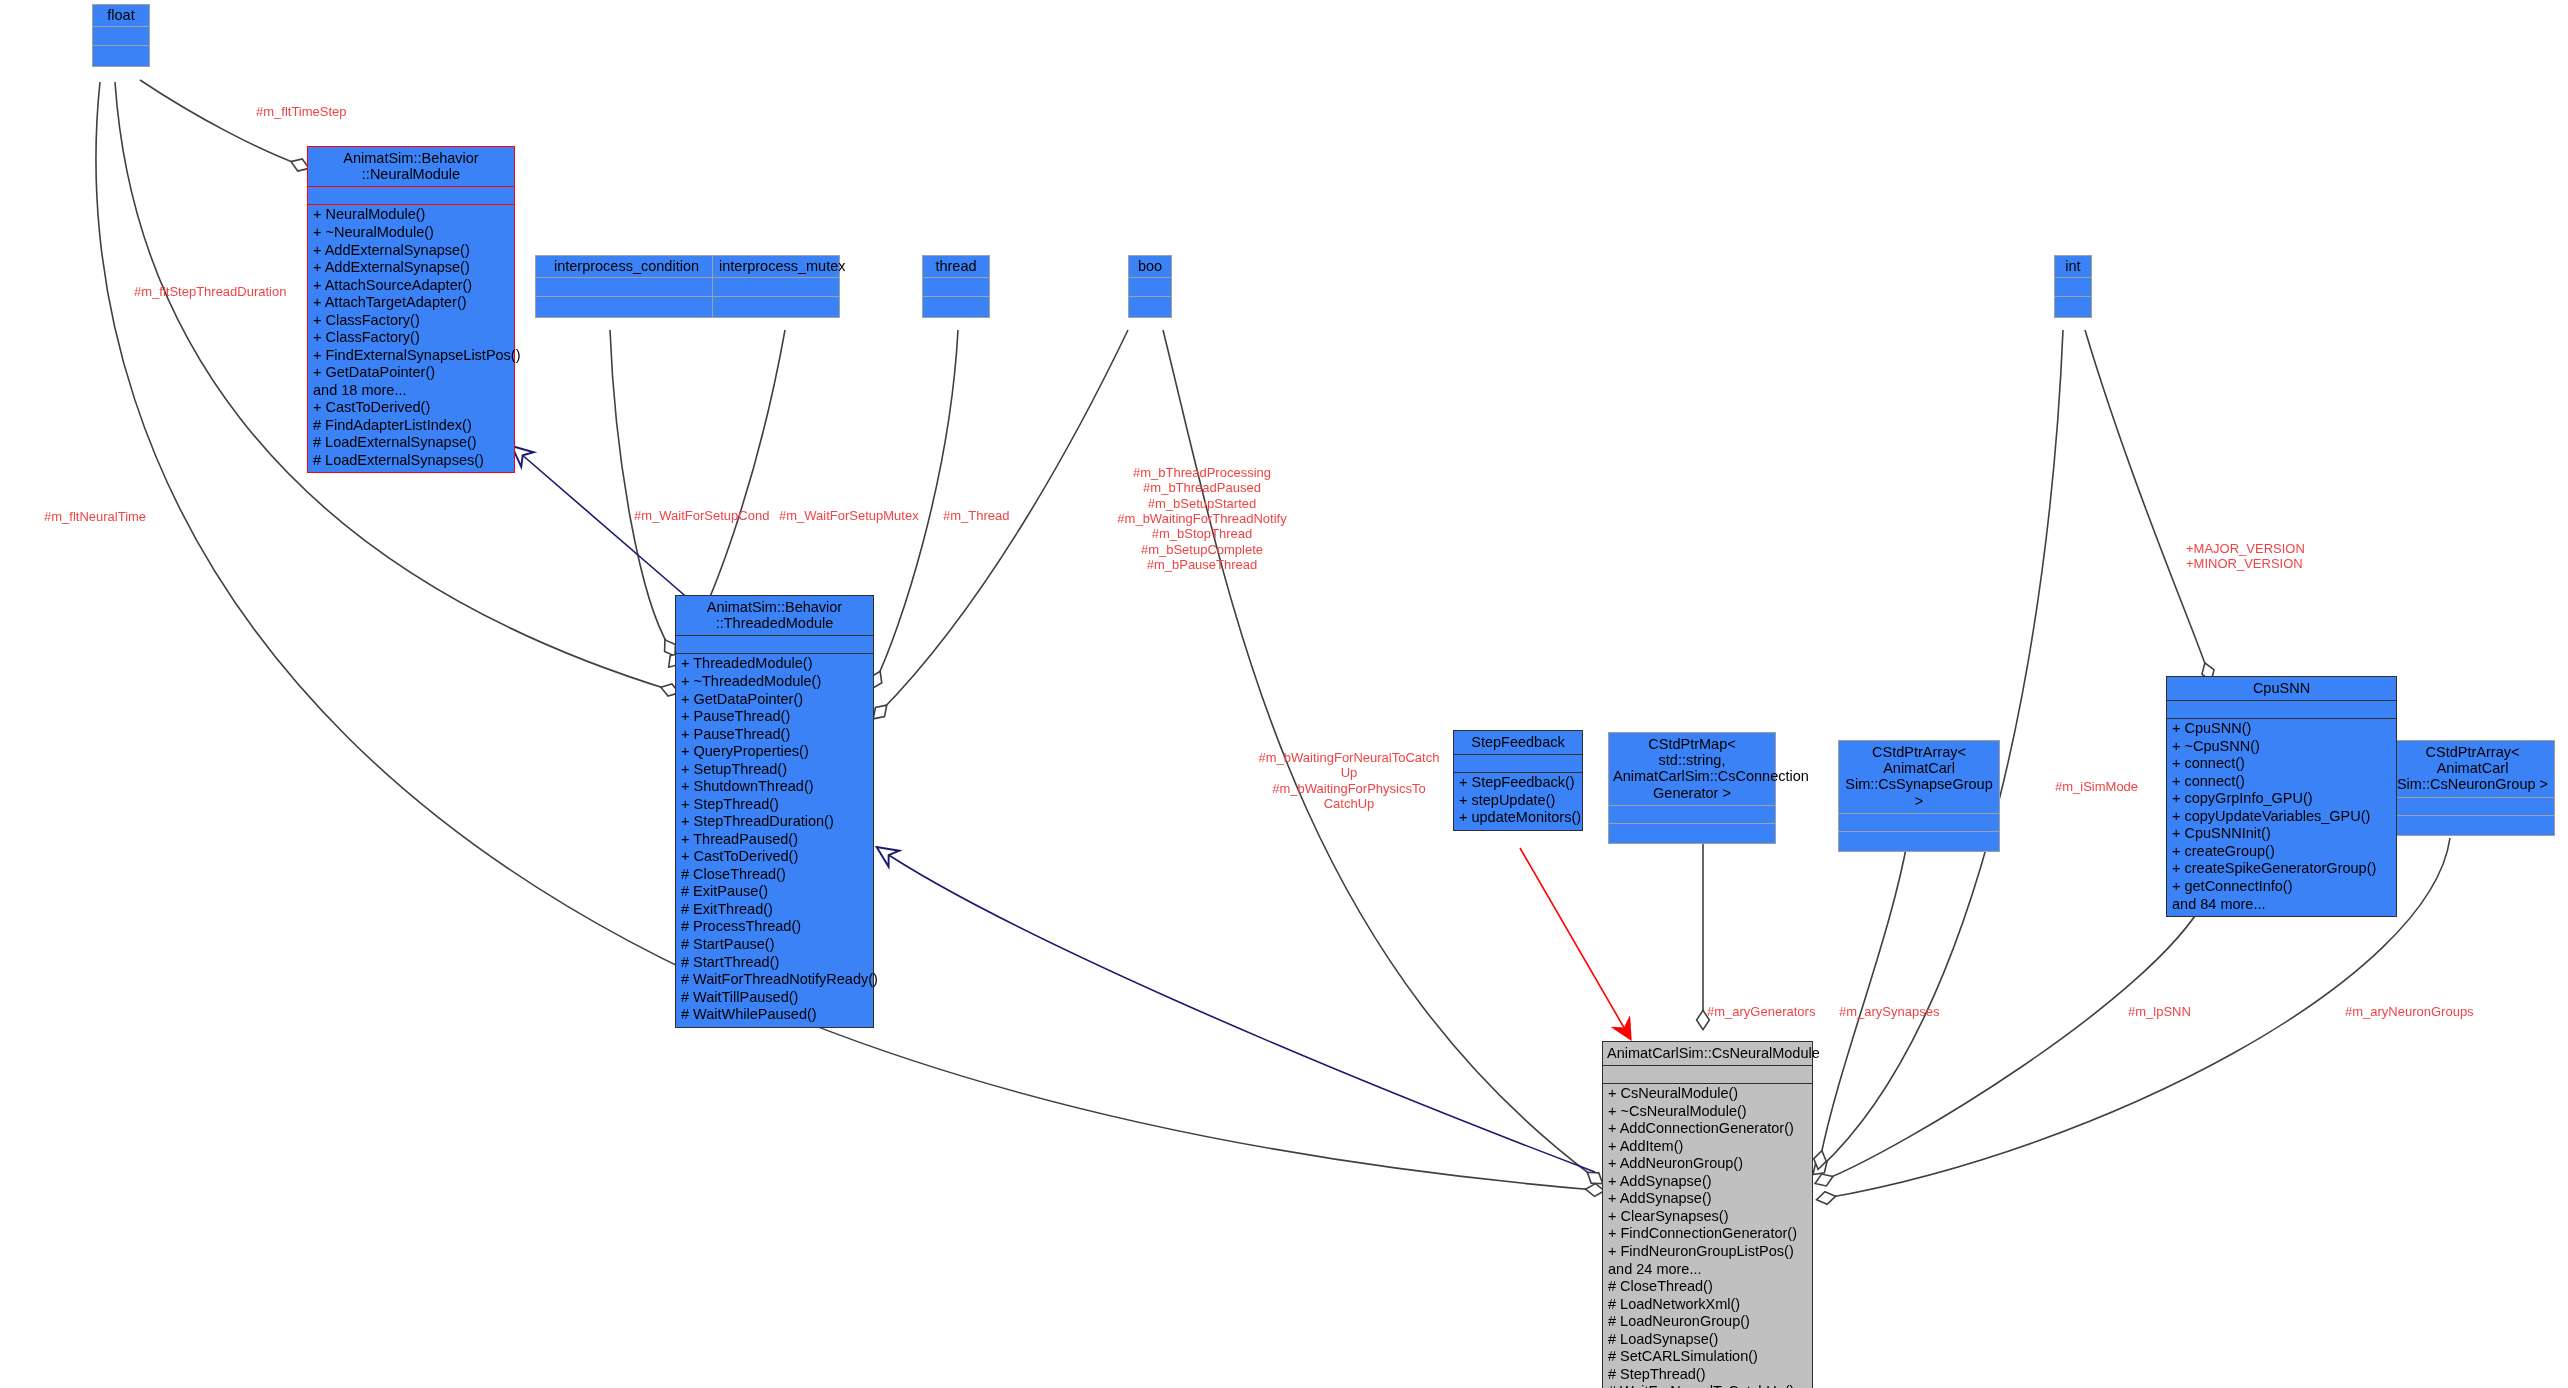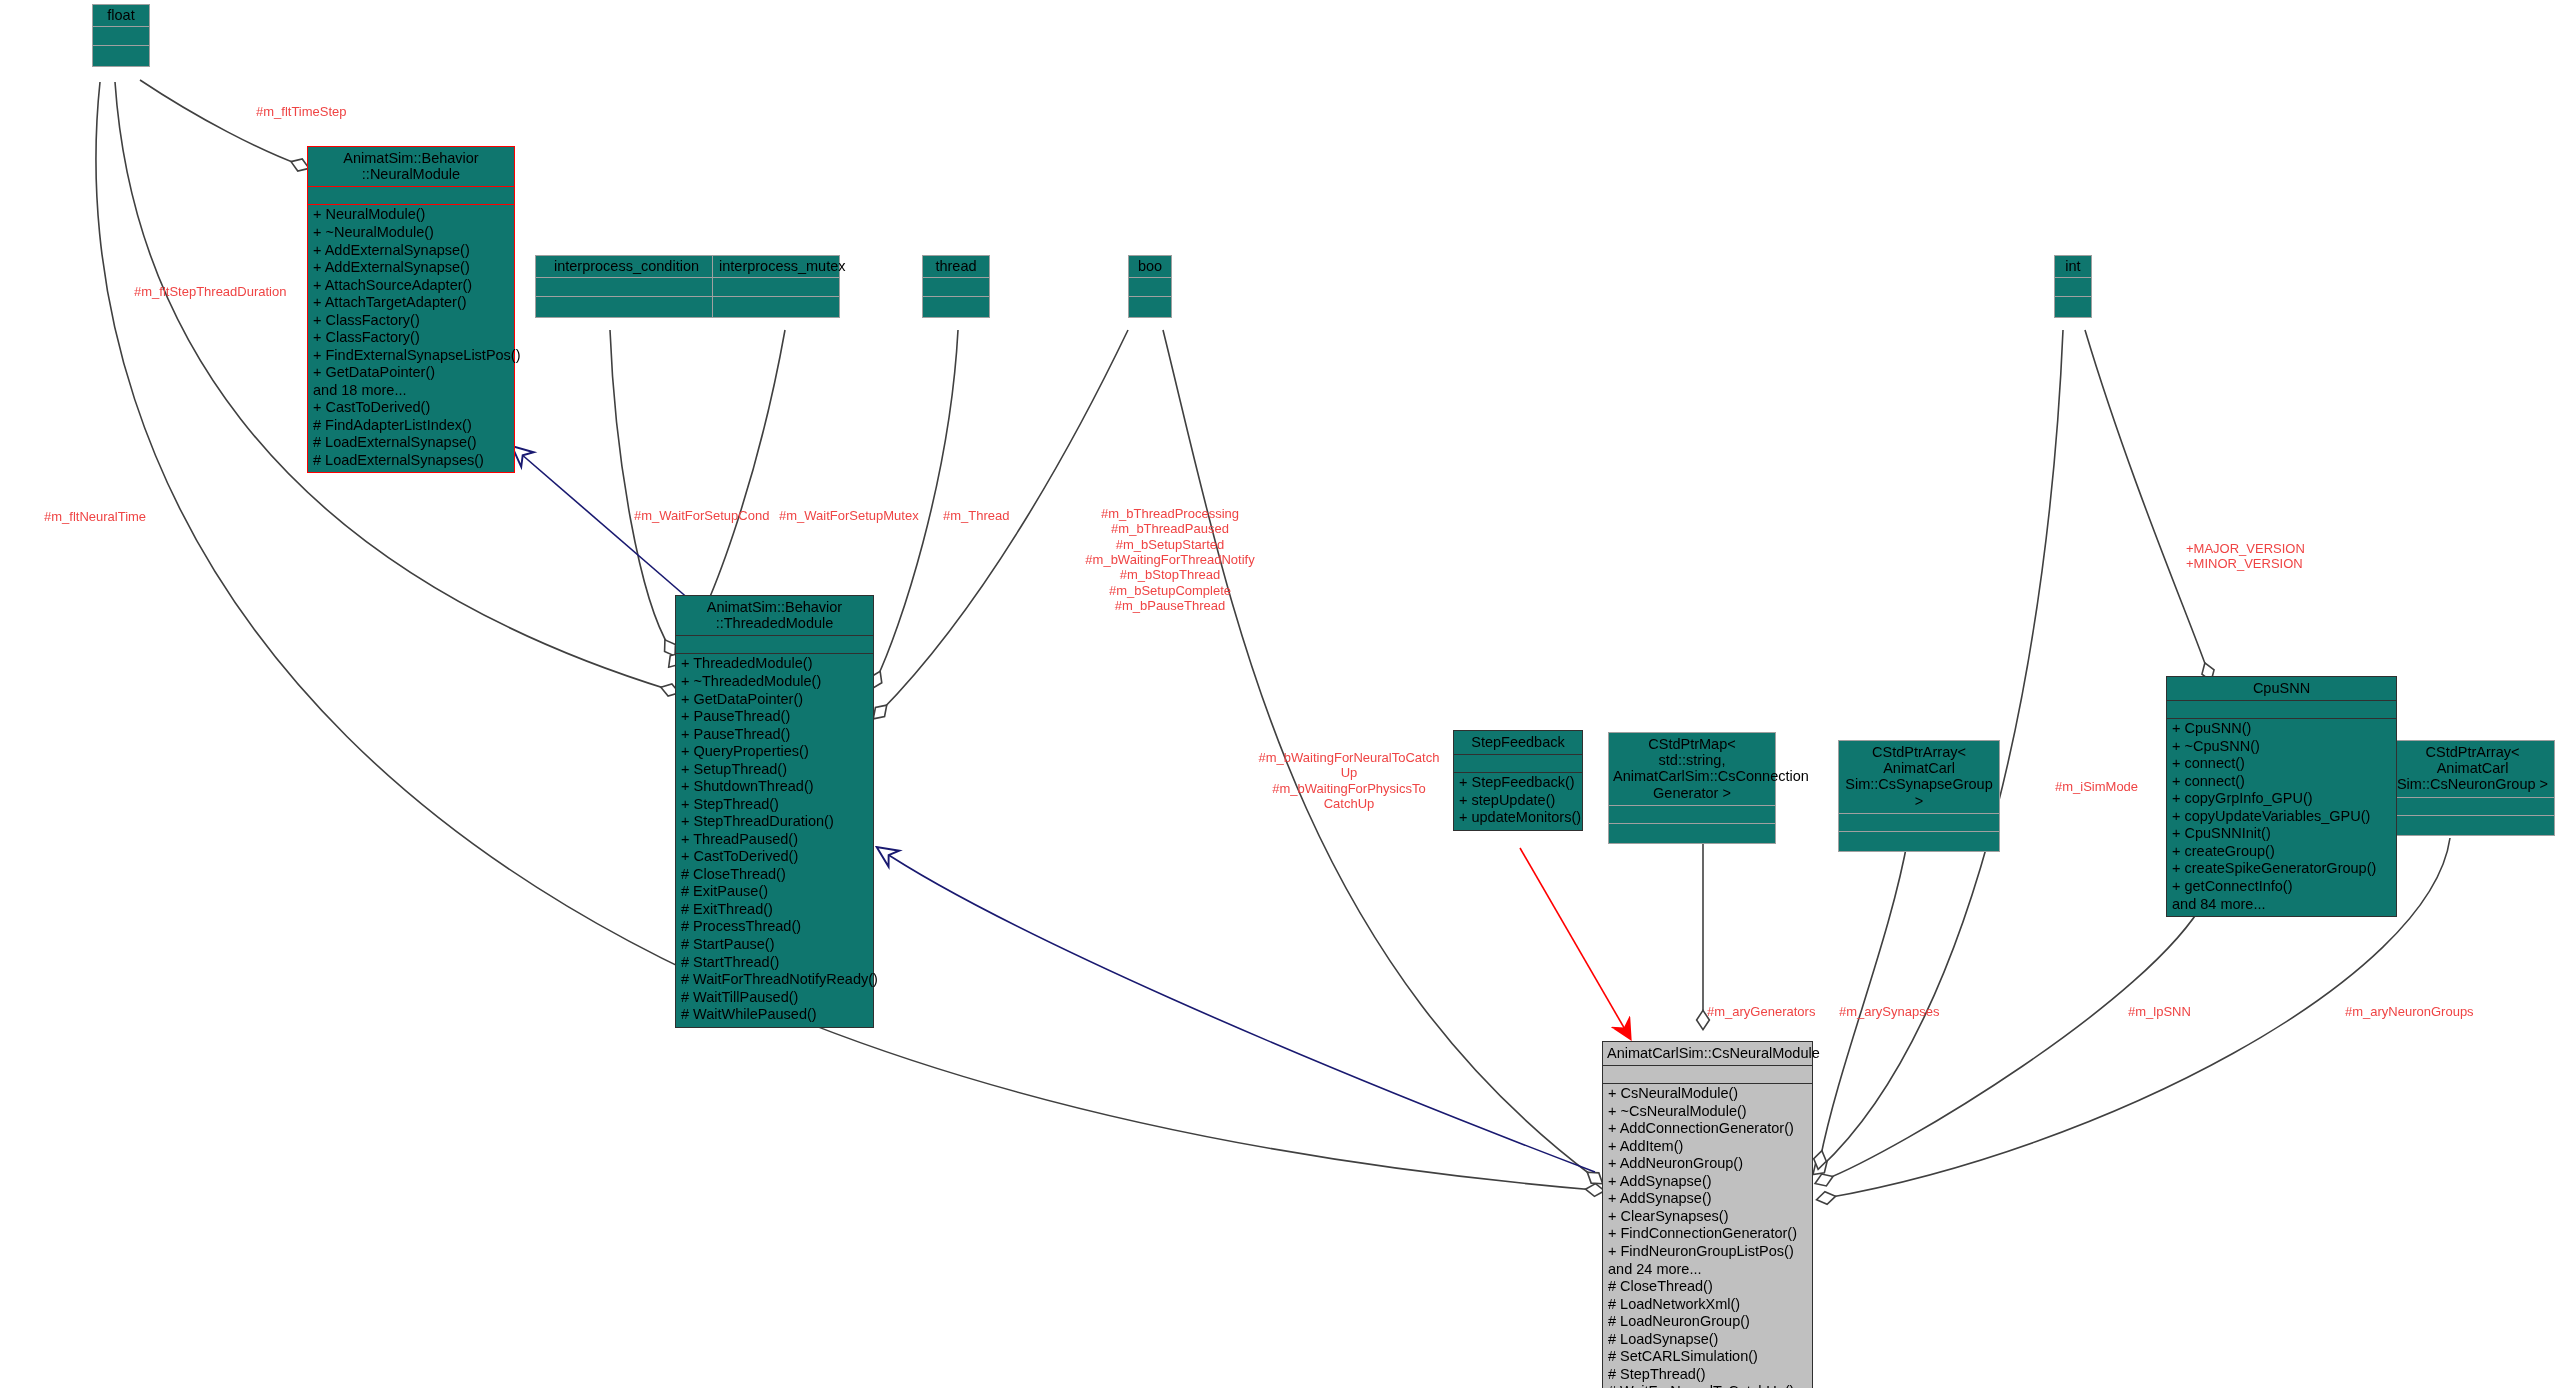--- a/index.html
+++ b/index.html
@@ -21,21 +21,21 @@
     top: 0;
     width: 2568px;
     height: 1388px;
     pointer-events: none;
   }
 
   
   .node {
     position: absolute;
     box-sizing: border-box;
-    background: #0f766e;
+    background: #3b82f6;
     border: 1px solid #a0a0a0;
     font-size: 14.5px;
     line-height: 1.12;
     color: #000000;
   }
   .node .title {
     text-align: center;
     padding: 3px 4px 4px 4px;
     white-space: pre-line;
   }
@@ -329,21 +329,21 @@
   <div class="elabel" style="left:134px; top:284px;">#m_fltStepThreadDuration</div>
 
   <div class="elabel" style="left:44px; top:509px;">#m_fltNeuralTime</div>
 
   <div class="elabel" style="left:634px; top:508px;">#m_WaitForSetupCond</div>
 
   <div class="elabel" style="left:779px; top:508px;">#m_WaitForSetupMutex</div>
 
   <div class="elabel" style="left:943px; top:508px;">#m_Thread</div>
 
-  <div class="elabel" style="left:1070px; top:465px; width:200px;margin-top:41px;">#m_bThreadProcessing
+  <div class="elabel" style="left:1102px; top:465px; width:200px;">#m_bThreadProcessing
 #m_bThreadPaused
 #m_bSetupStarted
 #m_bWaitingForThreadNotify
 #m_bStopThread
 #m_bSetupComplete
 #m_bPauseThread</div>
 
   <div class="elabel" style="left:1254px; top:750px; width:190px;">#m_bWaitingForNeuralToCatch
 Up
 #m_bWaitingForPhysicsTo

